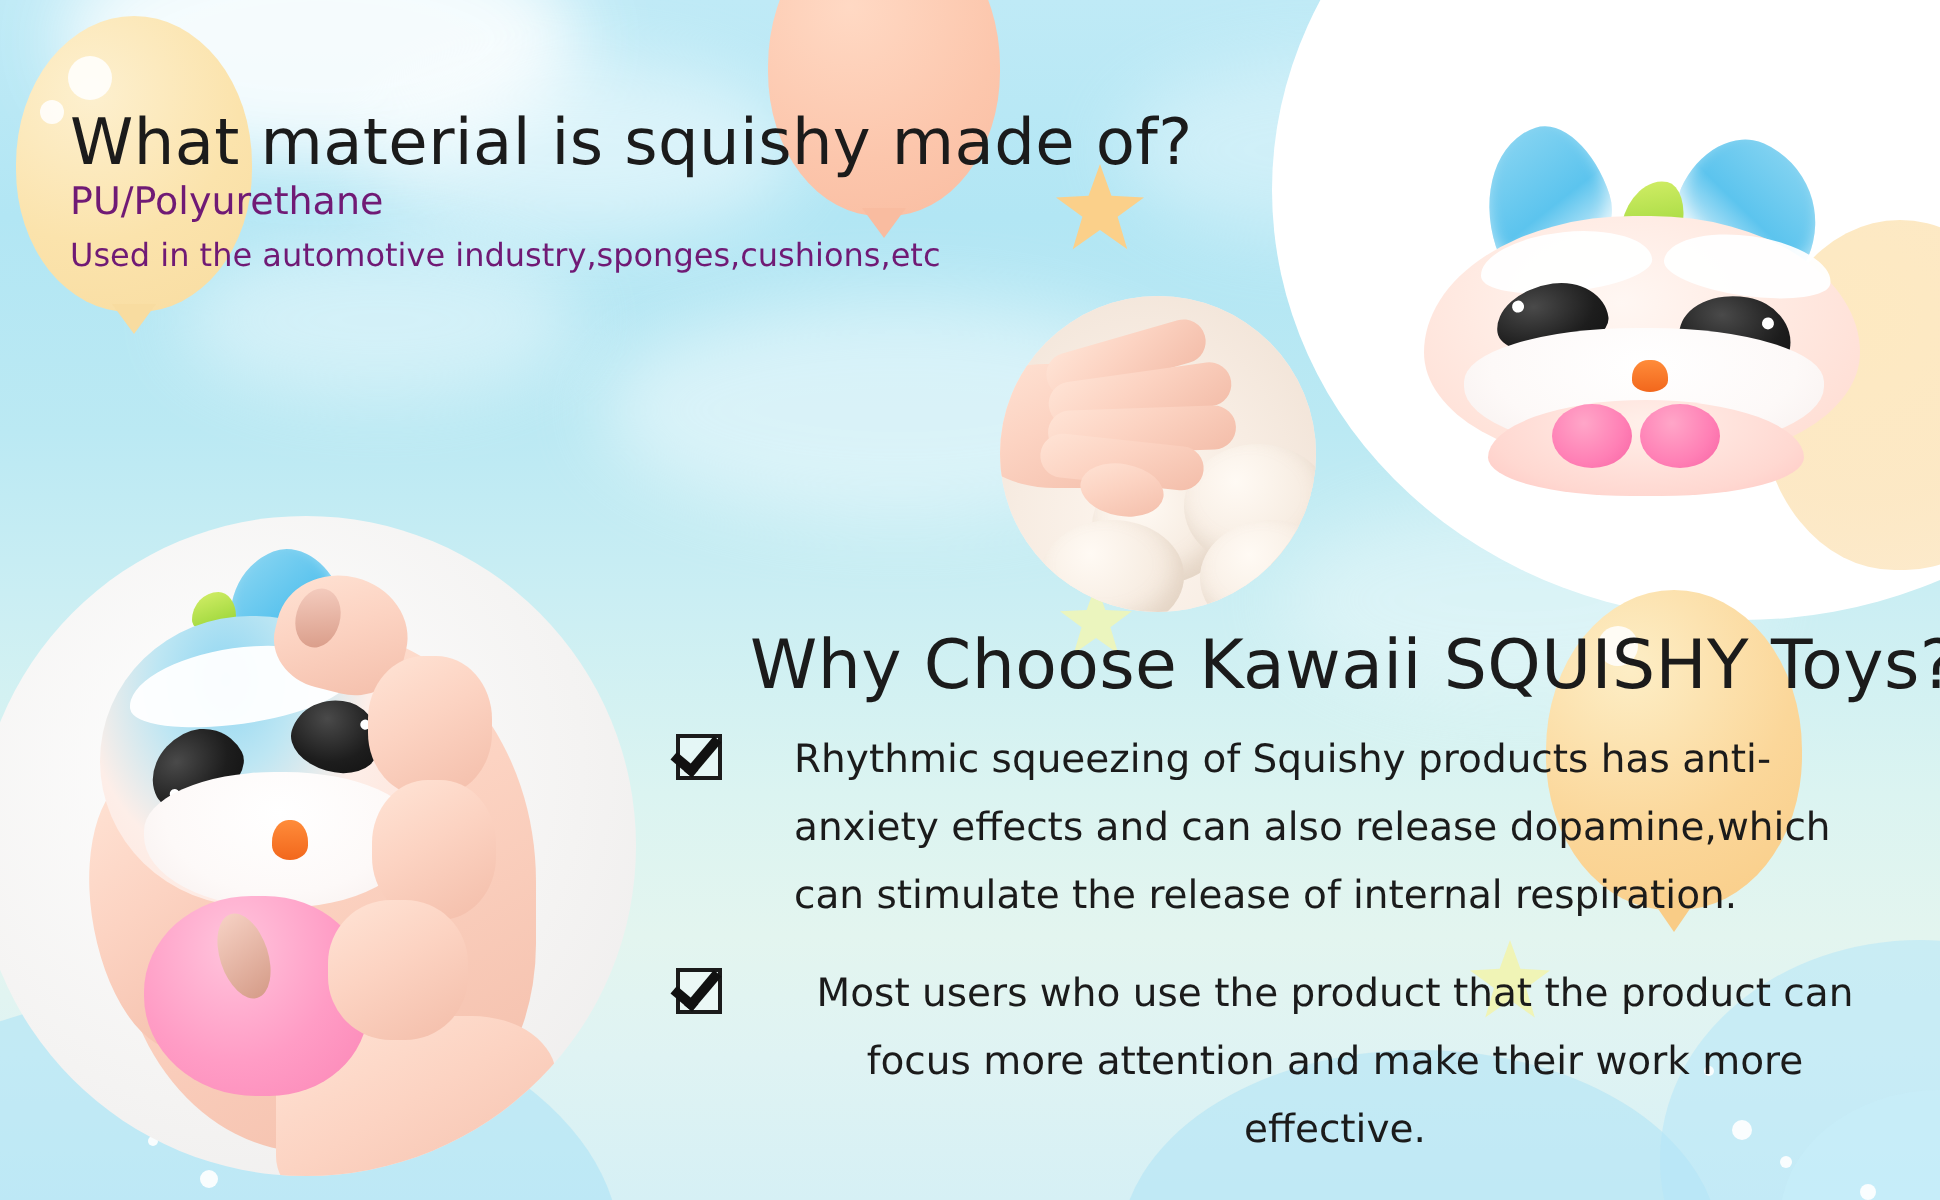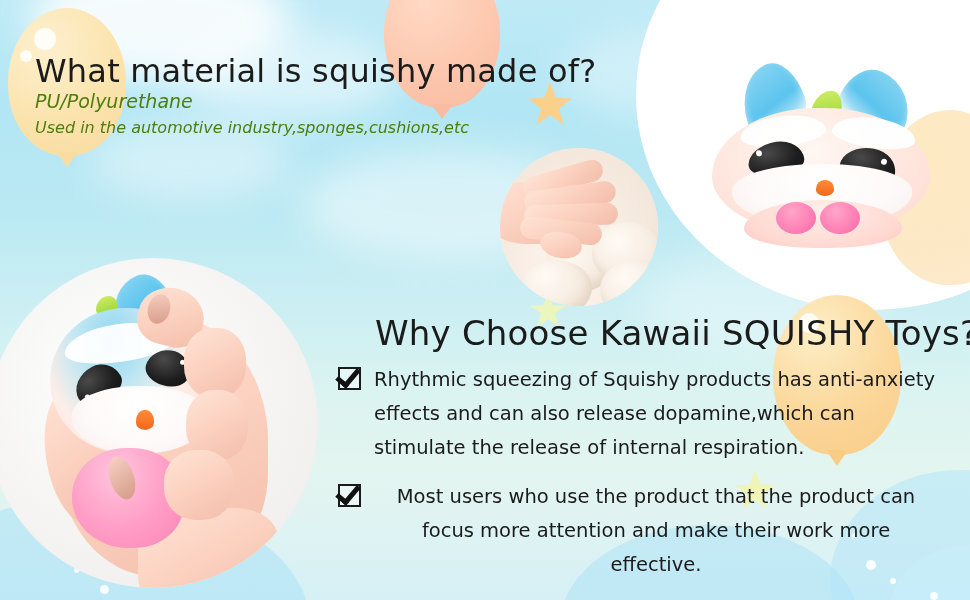--- a/index.html
+++ b/index.html
@@ -157,28 +157,28 @@
   
   .heading{
     position:absolute;
     color:#1b1b1b;
     font-weight:400;
     letter-spacing:.2px;
     white-space:nowrap;
   }
   .subline{
     position:absolute;
-    color:#4d7c0f;
+    color:#701a75;
     white-space:nowrap;
-    font-style:italic;
   }
   .bullet{
     position:absolute;
     display:flex;
     align-items:flex-start;
+    gap:23px;
   }
   .checkbox{
     position:relative;
     width:19px;height:19px;
     border:2px solid #1b1b1b;
     background:rgba(255,255,255,.35);
     flex:0 0 auto;
     margin-top:4px;
   }
   .checkbox::after{

